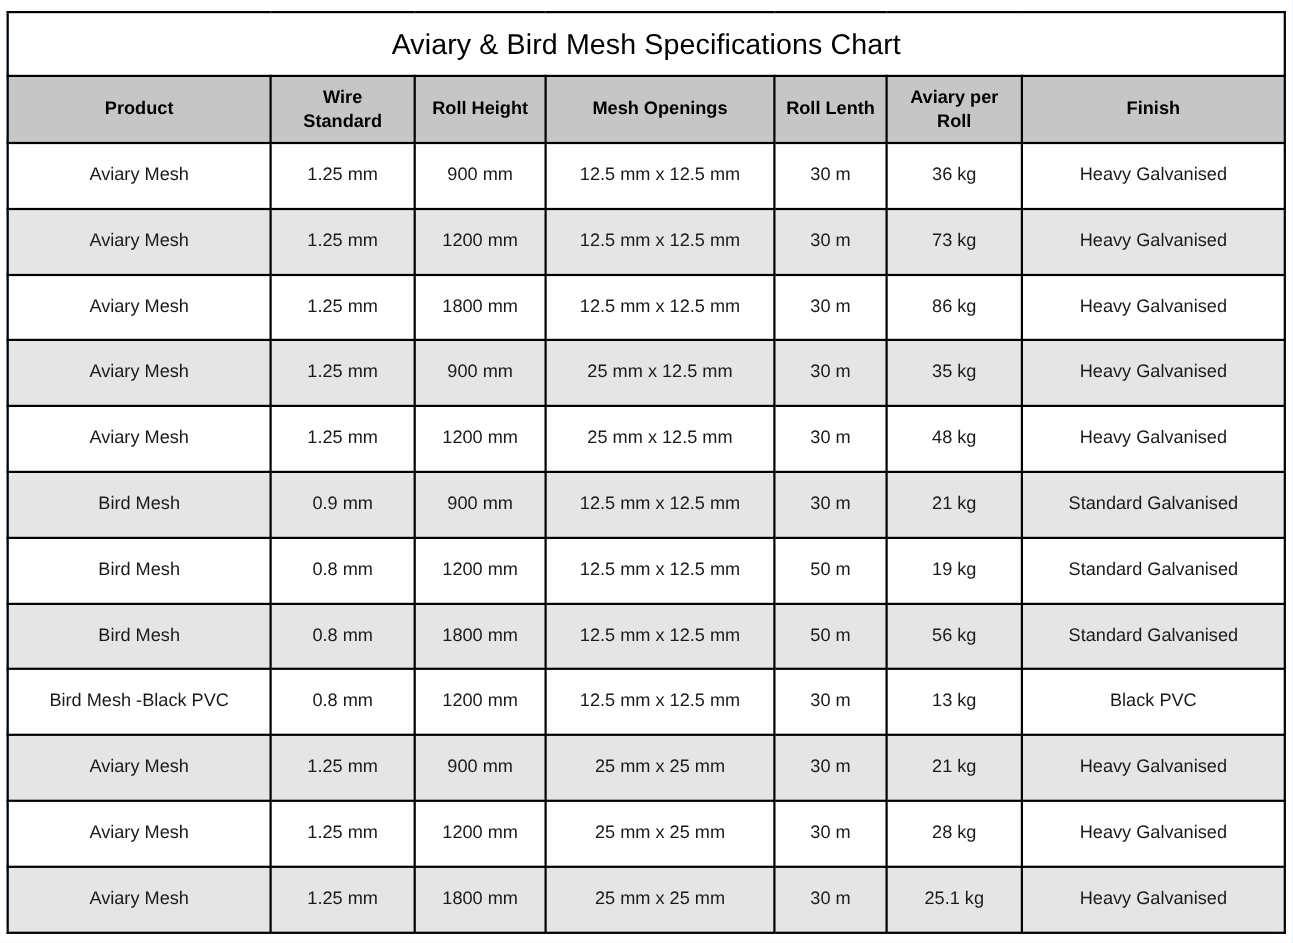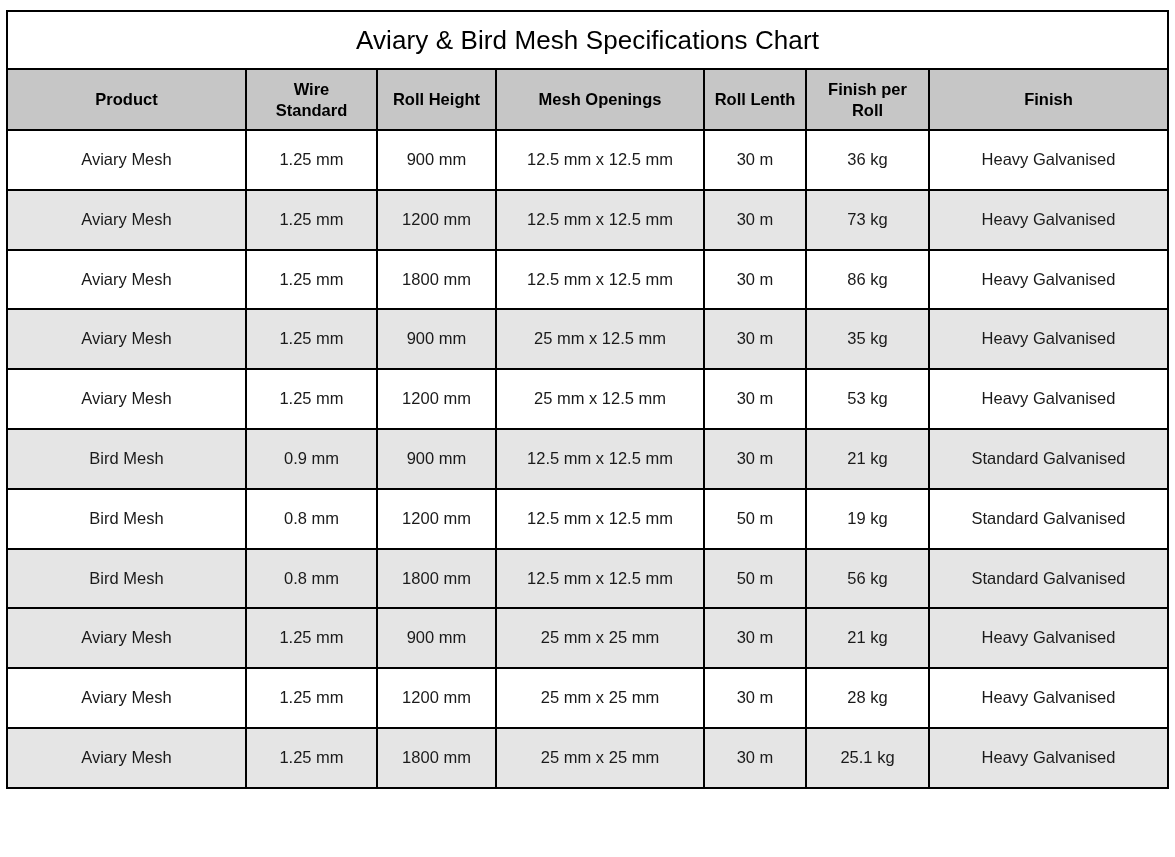--- a/index.html
+++ b/index.html
@@ -108,21 +108,21 @@
       <tr>
         <th>Product</th>
         <th>
           <span>Wire</span><br>
           <span>Standard</span>
         </th>
         <th>Roll Height</th>
         <th>Mesh Openings</th>
         <th>Roll Lenth</th>
         <th>
-          <span>Finish per</span><br>
+          <span>Aviary per</span><br>
           <span>Roll</span>
         </th>
         <th>Finish</th>
       </tr>
     </thead>
 
     <tbody class="data-body" id="data-body">
         <tr class="row-white">
           <td>Aviary Mesh</td>
           <td>1.25 mm</td>
@@ -158,21 +158,21 @@
           <td>30 m</td>
           <td>35 kg</td>
           <td>Heavy Galvanised</td>
         </tr>
         <tr class="row-white">
           <td>Aviary Mesh</td>
           <td>1.25 mm</td>
           <td>1200 mm</td>
           <td>25 mm x 12.5 mm</td>
           <td>30 m</td>
-          <td>53 kg</td>
+          <td>48 kg</td>
           <td>Heavy Galvanised</td>
         </tr>
         <tr class="row-gray">
           <td>Bird Mesh</td>
           <td>0.9 mm</td>
           <td>900 mm</td>
           <td>12.5 mm x 12.5 mm</td>
           <td>30 m</td>
           <td>21 kg</td>
           <td>Standard Galvanised</td>
@@ -188,20 +188,29 @@
         </tr>
         <tr class="row-gray">
           <td>Bird Mesh</td>
           <td>0.8 mm</td>
           <td>1800 mm</td>
           <td>12.5 mm x 12.5 mm</td>
           <td>50 m</td>
           <td>56 kg</td>
           <td>Standard Galvanised</td>
         </tr>
+        <tr class="row-white">
+          <td>Bird Mesh -Black PVC</td>
+          <td>0.8 mm</td>
+          <td>1200 mm</td>
+          <td>12.5 mm x 12.5 mm</td>
+          <td>30 m</td>
+          <td>13 kg</td>
+          <td>Black PVC</td>
+        </tr>
         <tr class="row-gray">
           <td>Aviary Mesh</td>
           <td>1.25 mm</td>
           <td>900 mm</td>
           <td>25 mm x 25 mm</td>
           <td>30 m</td>
           <td>21 kg</td>
           <td>Heavy Galvanised</td>
         </tr>
         <tr class="row-white">

